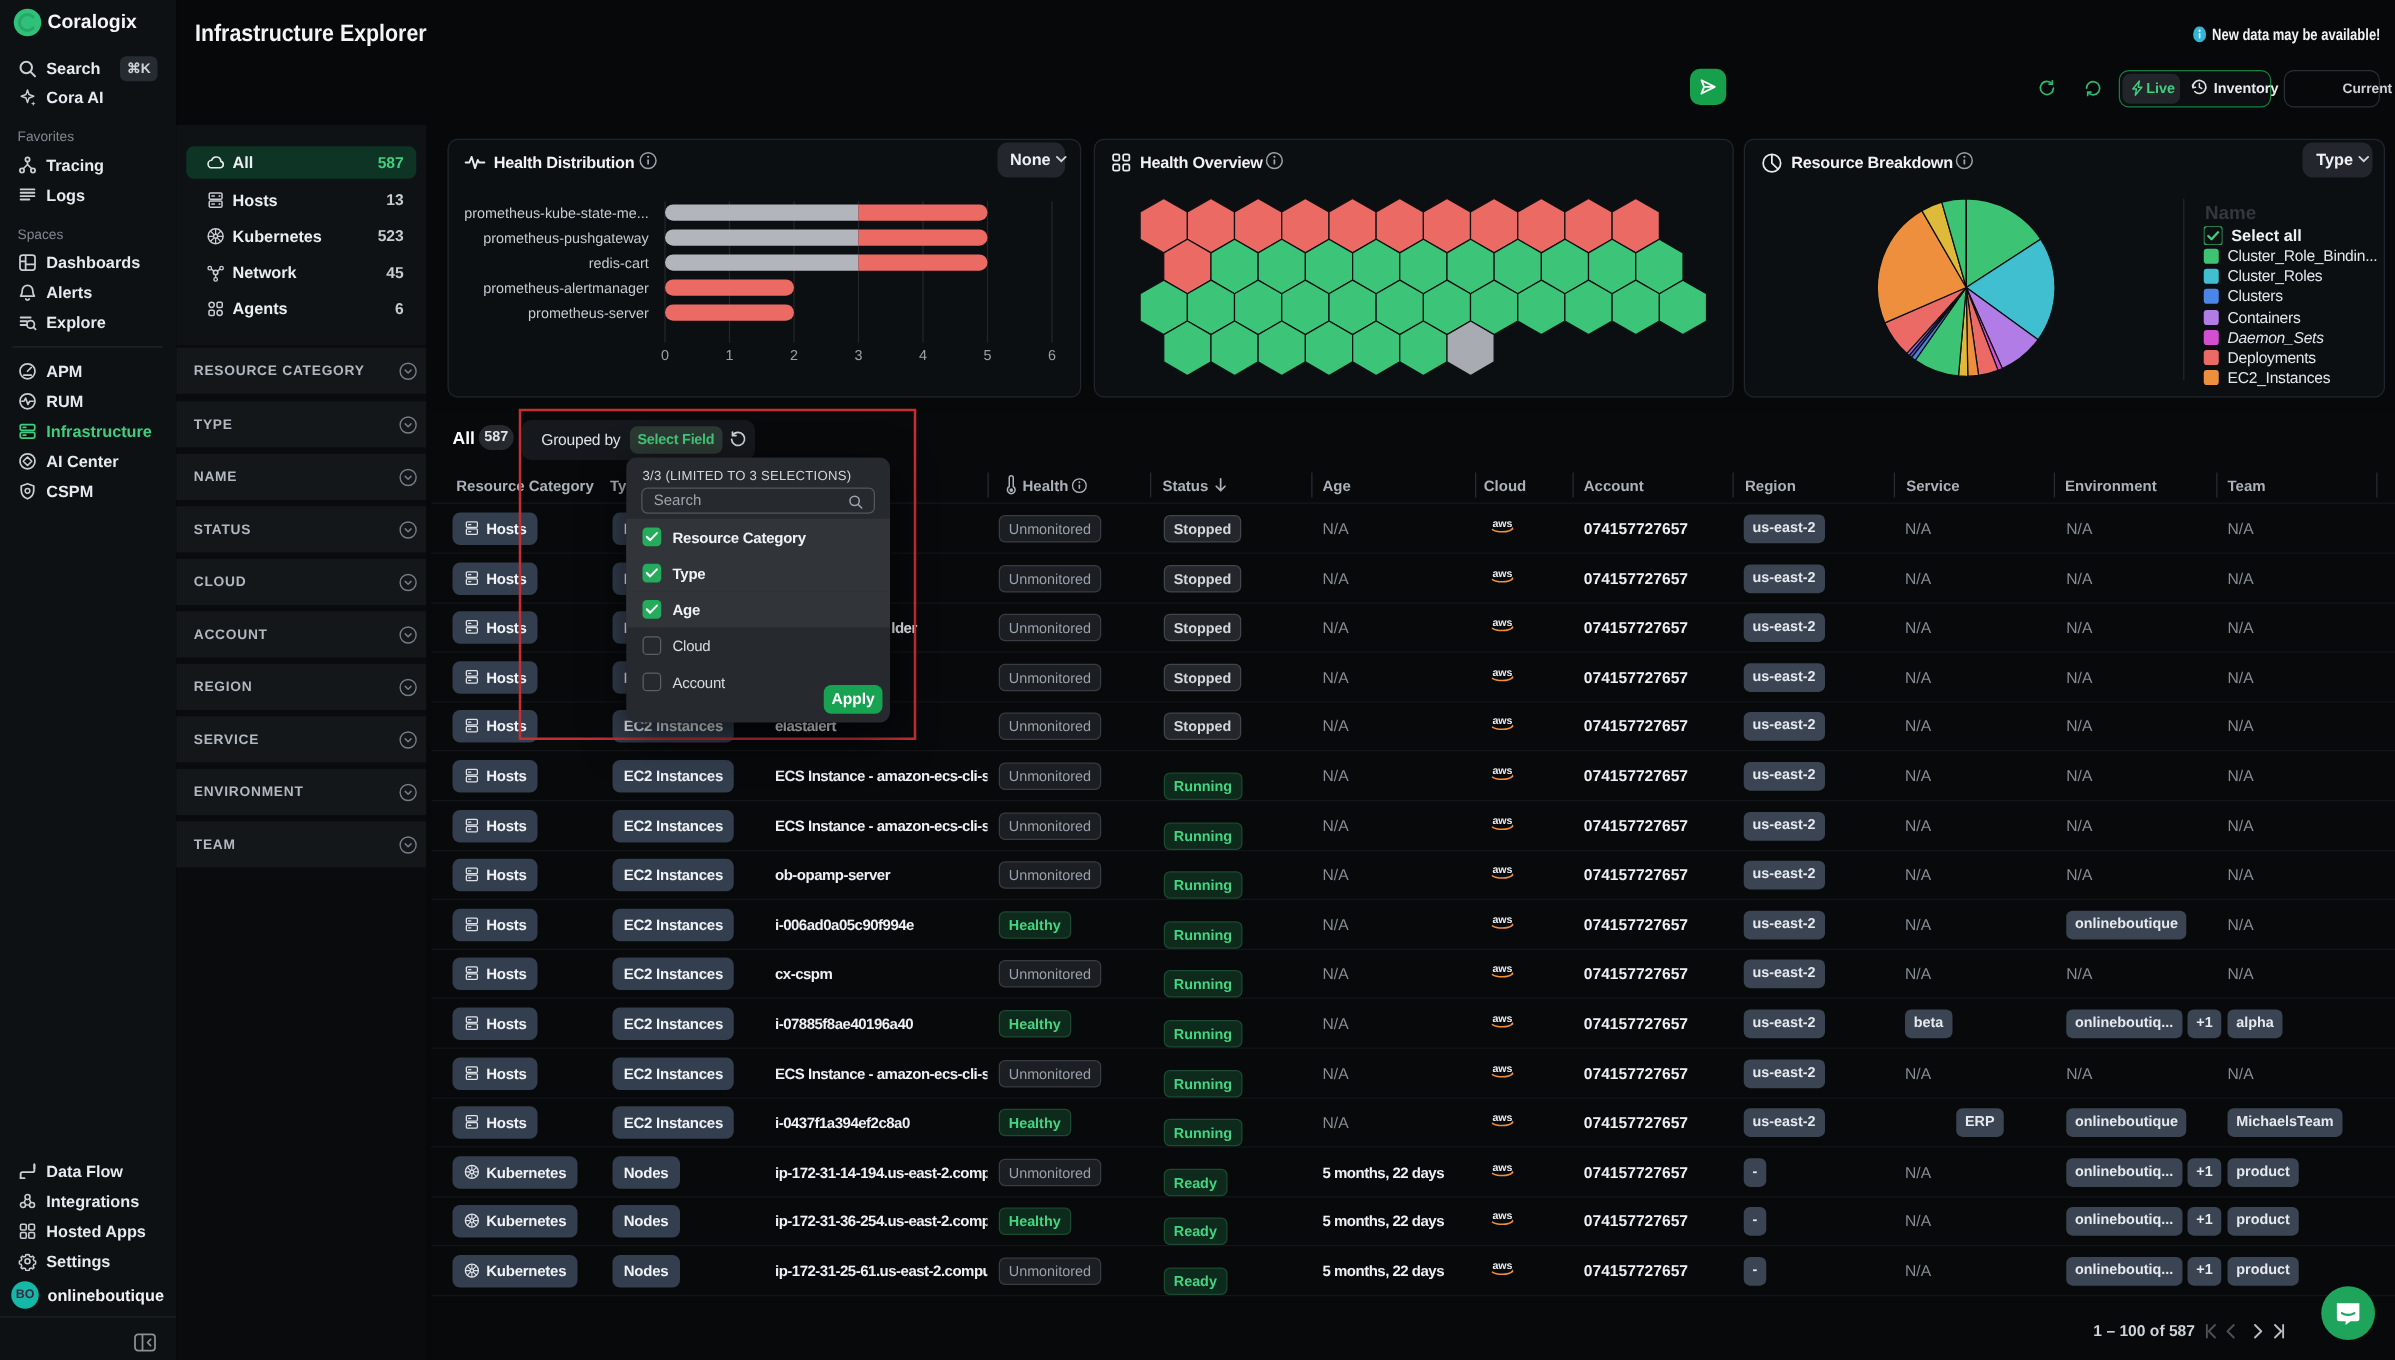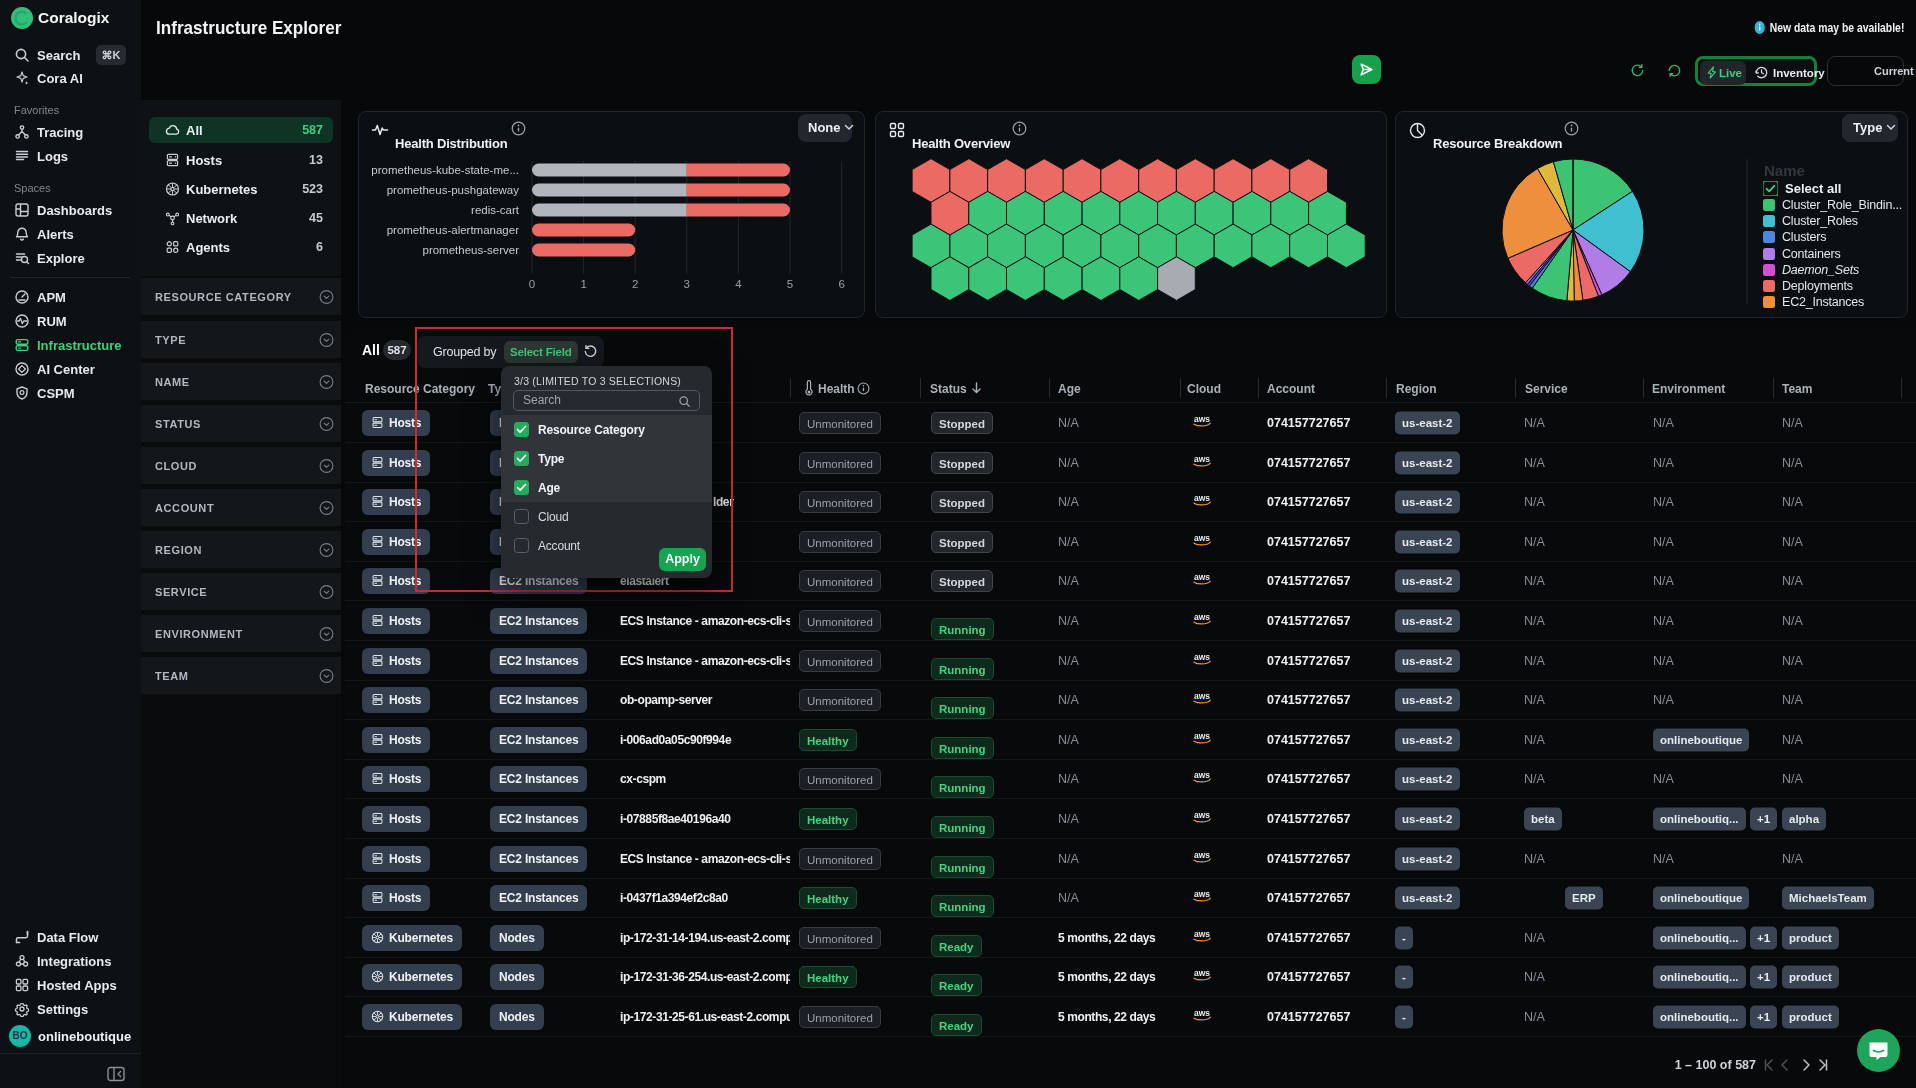--- a/index.html
+++ b/index.html
@@ -15,39 +15,39 @@
 .kbd{position:absolute;left:96px;top:45px;width:30px;height:20px;background:#262b31;border-radius:5px;color:#cdd2d8;font-size:11px;text-align:center;line-height:20px;font-weight:700;}
 .sb-div{position:absolute;left:10px;width:120px;height:1px;background:#22262c;}
 
 #topbar{position:absolute;left:141px;top:0;width:1775px;height:100px;background:#060809;z-index:5;}
 .title{position:absolute;left:15px;top:17px;font-size:19px;font-weight:700;color:#f2f4f6;transform-origin:left center;transform:scaleX(.9);white-space:nowrap;}
 .newdata{position:absolute;right:12px;top:20px;height:14px;font-size:13px;font-weight:700;color:#f0f2f4;transform-origin:right center;transform:scaleX(.8);white-space:nowrap;}
 .qinput{position:absolute;left:15px;top:55px;width:1186px;height:30px;border:1px solid #25292f;border-radius:8px;background:#0a0c0e;}
 .qinput span{position:absolute;left:12px;top:0;line-height:30px;font-family:"Liberation Mono",monospace;font-size:12px;color:#868c94;transform-origin:left center;transform:scaleX(.74);white-space:nowrap;}
 .sendbtn{position:absolute;left:1211px;top:55px;width:29px;height:29px;border-radius:8px;background:#16a04c;}
 .iconbtn{position:absolute;top:63px;width:15px;height:15px;}
-.segwrap{position:absolute;left:1554px;top:56px;width:122px;height:30px;border:3px solid #15803d;border-radius:8px;background:#0c0e11;}
+.segwrap{position:absolute;left:1554px;top:56px;width:122px;height:30px;border:1px solid #15803d;border-radius:8px;background:#0c0e11;}
 .seg-live{position:absolute;left:2px;top:2px;width:46px;height:24px;background:#22262b;border-radius:6px;color:#3ecf7f;font-size:11.5px;font-weight:700;line-height:24px;text-align:left;padding-left:19px;}
 .seg-inv{position:absolute;left:56px;top:0;height:28px;color:#e8ebee;font-size:11.5px;font-weight:700;line-height:28px;white-space:nowrap;}
 .curtime{position:absolute;left:1686px;top:56px;width:77px;height:30px;border:1px solid #2a2f36;border-radius:8px;color:#cdd2d8;font-size:11px;font-weight:700;text-align:center;line-height:28px;white-space:nowrap;padding-left:46px;}
 
 #filters{position:absolute;left:141px;top:100px;width:200px;height:988px;background:#090b0d;}
 .ftop{position:absolute;left:0;top:0;width:200px;height:176px;background:#0e1215;}
 .frow{position:absolute;left:8px;width:184px;height:26px;border-radius:6px;}
 .frow.sel{background:#0d3424;}
 .frow svg{position:absolute;left:16px;top:50%;transform:translateY(-50%);}
 .frow .fl{position:absolute;left:37px;top:50%;transform:translateY(-50%);font-size:13px;font-weight:700;color:#eceff2;}
 .frow .fc{position:absolute;right:10px;top:50%;transform:translateY(-50%);font-size:12.5px;font-weight:700;color:#c7ccd2;}
 .frow.sel .fc{color:#42cd7e;}
 .fsec{position:absolute;left:0;width:200px;height:37px;background:#13171a;}
 .fsec .sl{position:absolute;left:14px;top:50%;transform:translateY(-50%);font-size:11px;letter-spacing:.6px;color:#b2b8c0;font-weight:700;}
 .fsec svg{position:absolute;right:7px;top:50%;transform:translateY(-50%);}
 
 .card{position:absolute;top:111px;height:207px;background:#0c0f12;border:1px solid #20262d;border-radius:8px;overflow:hidden;}
-.ctitle{position:absolute;font-size:13px;font-weight:700;color:#f0f2f5;white-space:nowrap;letter-spacing:-0.2px;margin-top:14px;}
+.ctitle{position:absolute;font-size:13px;font-weight:700;color:#f0f2f5;white-space:nowrap;letter-spacing:-0.2px;}
 .dropbtn{position:absolute;background:#23272d;border-radius:8px;color:#eef0f3;font-size:13px;font-weight:700;white-space:nowrap;}
 
 #tablewrap{position:absolute;left:345px;top:330px;width:1571px;height:712px;background:#08090b;}
 .alltab{position:absolute;left:17px;top:12px;font-size:14px;font-weight:700;color:#fff;}
 .allbadge{position:absolute;left:38px;top:10px;width:28px;height:20px;background:#26292e;border-radius:10px;font-size:11.5px;font-weight:700;color:#dfe3e8;text-align:center;line-height:20px;}
 .gwrap{position:absolute;left:72px;top:6px;width:187px;height:32px;background:#15181c;border-radius:8px;}
 .gwrap .gl{position:absolute;left:16px;top:50%;transform:translateY(-50%);font-size:12.5px;color:#dfe3e8;letter-spacing:-0.2px;}
 .gwrap .gf{position:absolute;left:87px;top:5px;height:22px;line-height:22px;padding:0 6px;background:#2c3833;border-radius:6px;color:#41c878;font-size:11.5px;font-weight:700;white-space:nowrap;letter-spacing:-0.2px;}
 .thead{position:absolute;left:0;top:42px;width:1571px;height:31px;border-bottom:1px solid #15181d;}
 .th{position:absolute;top:10px;font-size:12px;font-weight:700;color:#aab1b9;white-space:nowrap;}

